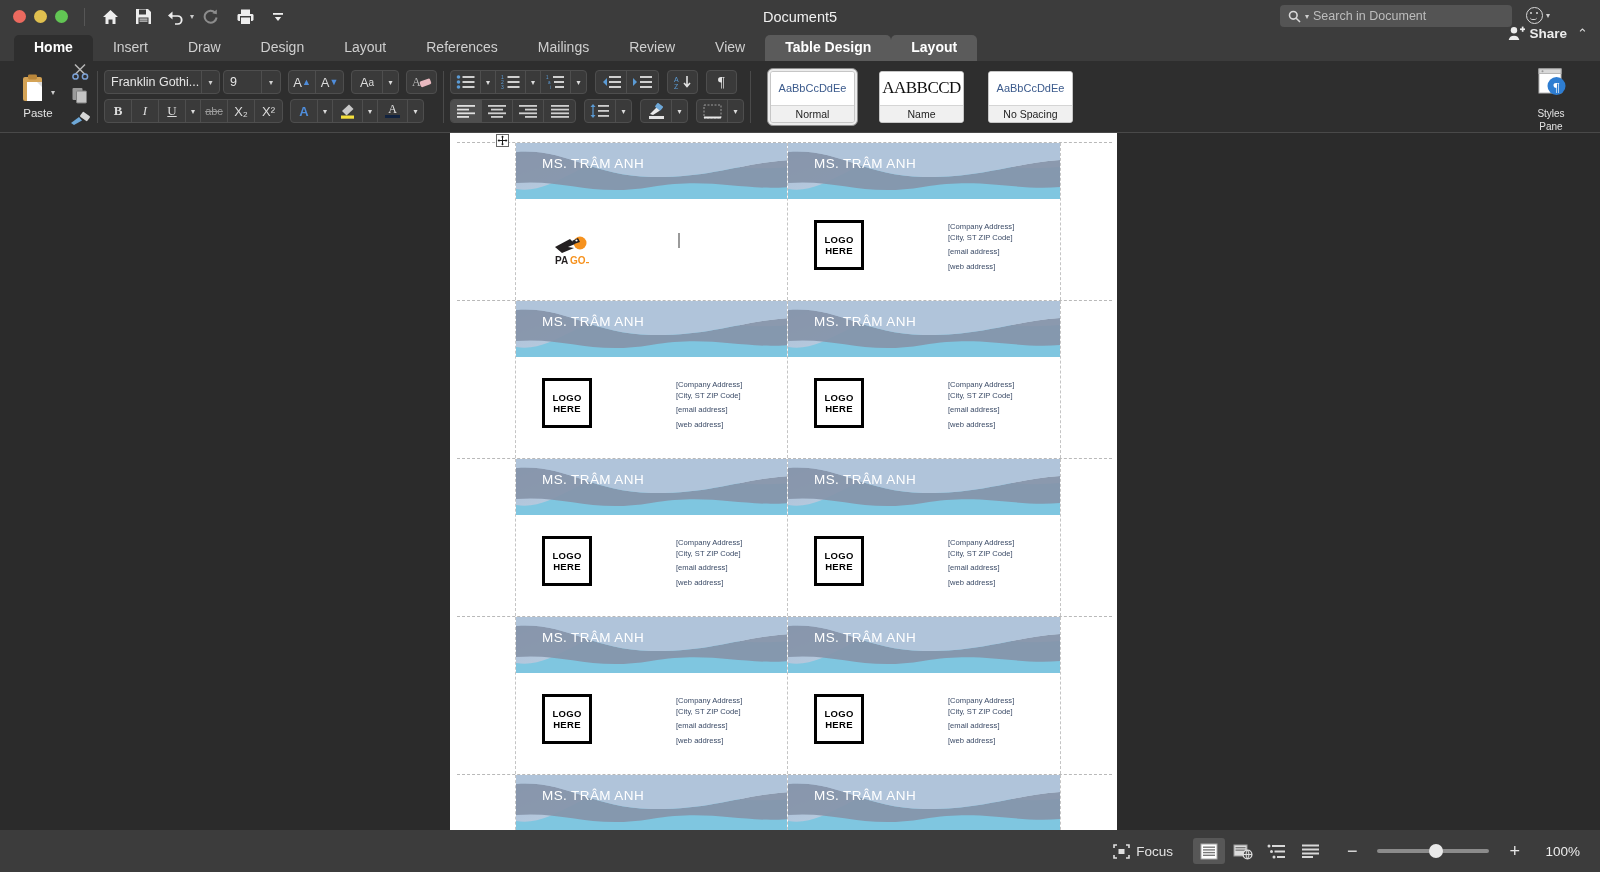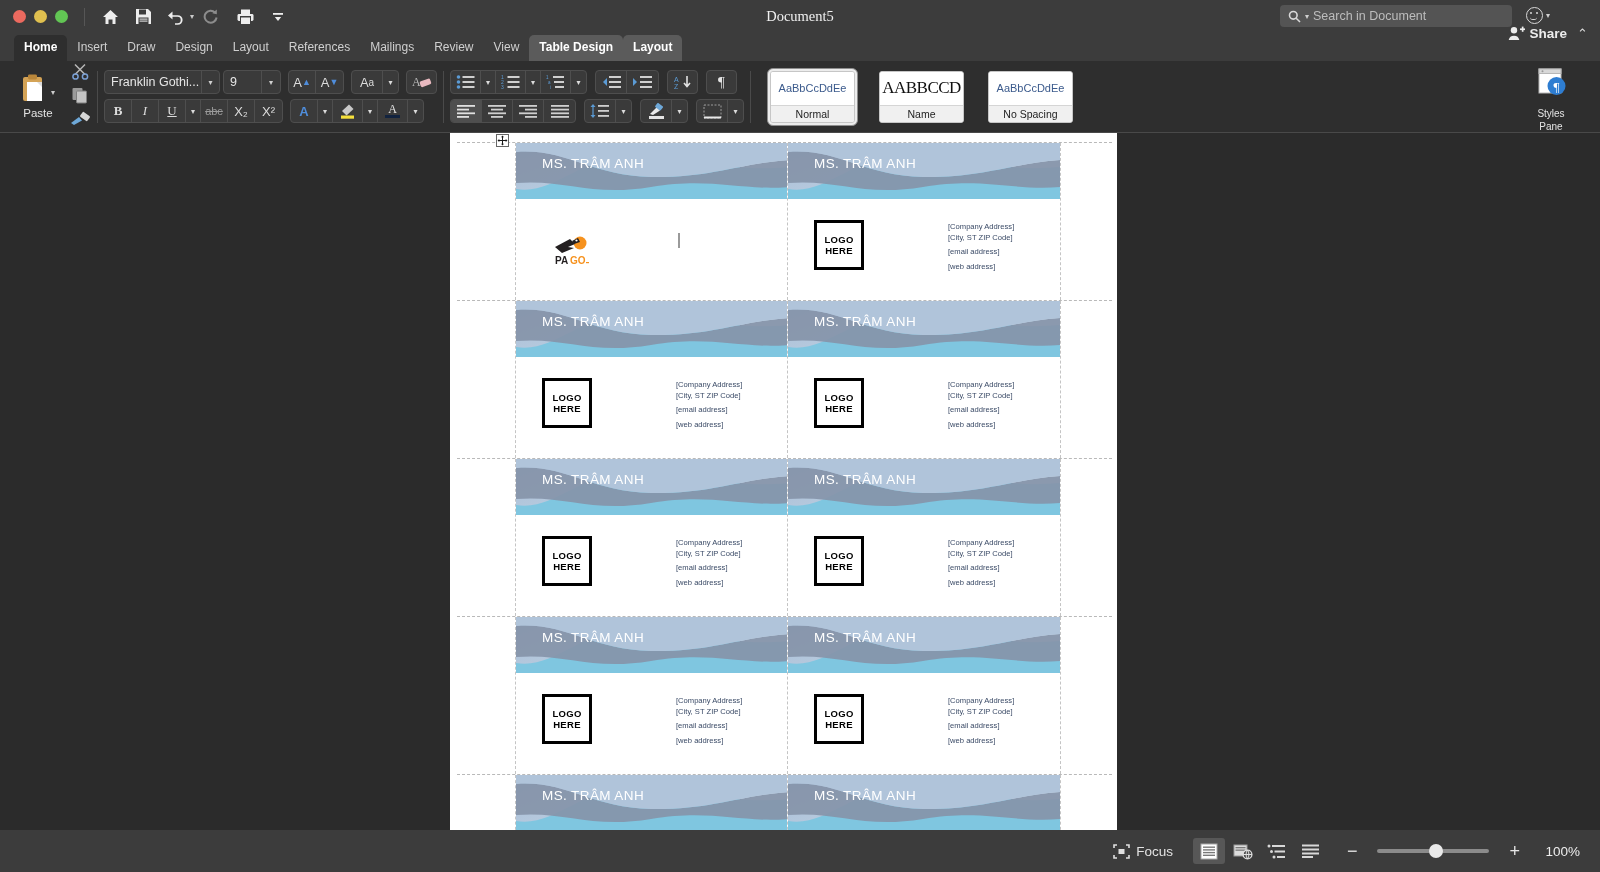--- a/index.html
+++ b/index.html
@@ -24,21 +24,21 @@
   .qat-sep { width: 1px; height: 18px; background: #565656; margin: 0 10px 0 16px; }
   .qat { display: flex; align-items: center; gap: 3px; }
   .qat-btn {
     width: 30px; height: 26px; display: flex; align-items: center; justify-content: center;
     color: #e8e8e8; border-radius: 4px;
   }
   .qat-btn svg { display: block; }
   .qat-caret { font-size: 8px; color: #c9c9c9; margin-left: -4px; }
   .doc-title {
     position: absolute; left: 0; right: 0; text-align: center;
-    font-size: 14.5px; color: #f0f0f0; pointer-events: none; font-family: Liberation Serif, serif;
+    font-size: 14.5px; color: #f0f0f0; pointer-events: none;
   }
   .search-box {
     position: absolute; right: 88px; top: 5px; width: 232px; height: 22px;
     background: #545454; border-radius: 4px; display: flex; align-items: center;
     padding: 0 8px; gap: 4px;
   }
   .search-box .ph { font-size: 12.5px; color: #bdbdbd; }
   .smiley { position: absolute; right: 50px; top: 7px; display: flex; align-items: center; gap: 3px; }
   .smiley .circ {
     width: 17px; height: 17px; border-radius: 50%; border: 1.6px solid #d8d8d8;
@@ -55,21 +55,21 @@
     border-bottom: 1.6px solid #d8d8d8; border-radius: 0 0 7px 7px;
   }
   .tiny-caret { font-size: 8px; color: #cfcfcf; }
 
   
   .tabbar {
     height: 28px; background: #3c3c3c; display: flex; align-items: flex-end;
     padding-left: 14px; position: relative;
   }
   .tab {
-    padding: 4px 10px 5px; font-size: 12px; color: #cfcfcf;
+    padding: 4px 20px 5px; font-size: 14px; color: #cfcfcf;
     border-radius: 5px 5px 0 0; line-height: 17px;
   }
   .tab.active { background: #2e2e2e; color: #ffffff; font-weight: bold; }
   .tab.contextual { background: #5b5b5b; color: #ffffff; font-weight: bold; }
   .share-area {
     position: absolute; right: 12px; bottom: 20px; display: flex; align-items: center; gap: 10px;
   }
   .share-btn { display: flex; align-items: center; gap: 5px; color: #ececec; font-size: 13.5px; font-weight: bold; }
   .collapse-chev { color: #d5d5d5; font-size: 13px; }
 

